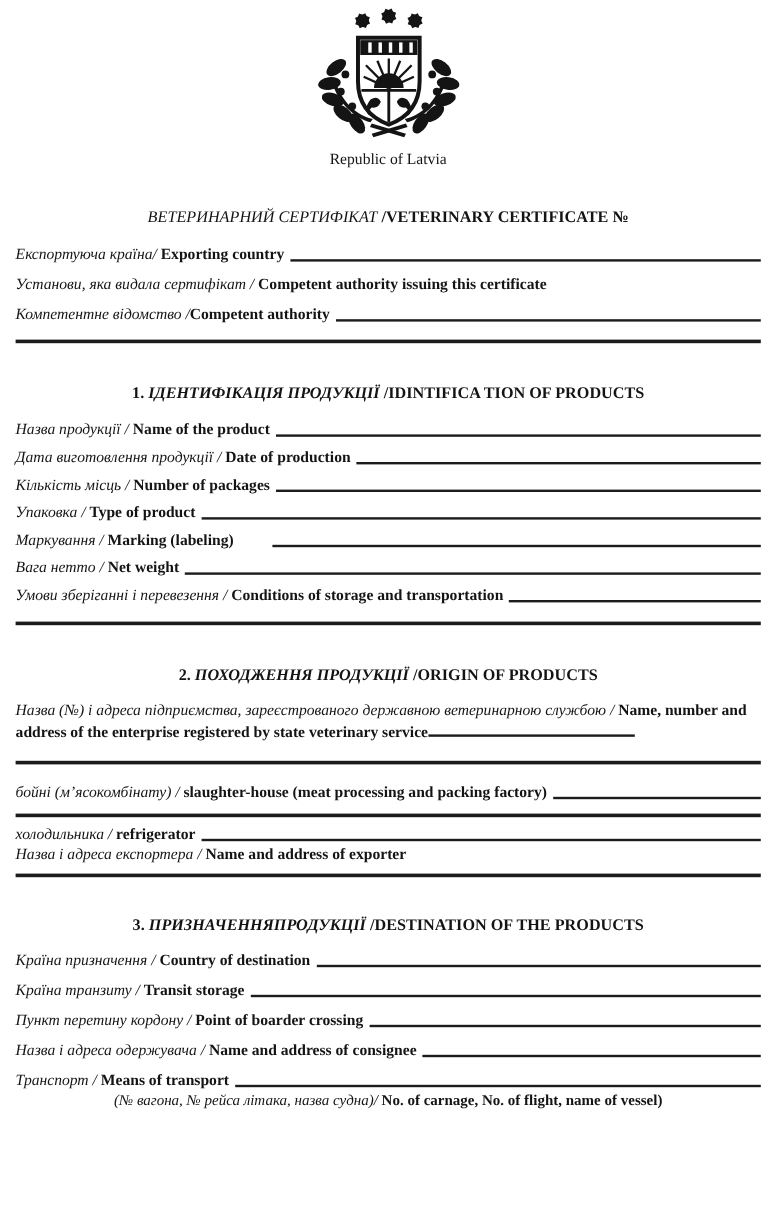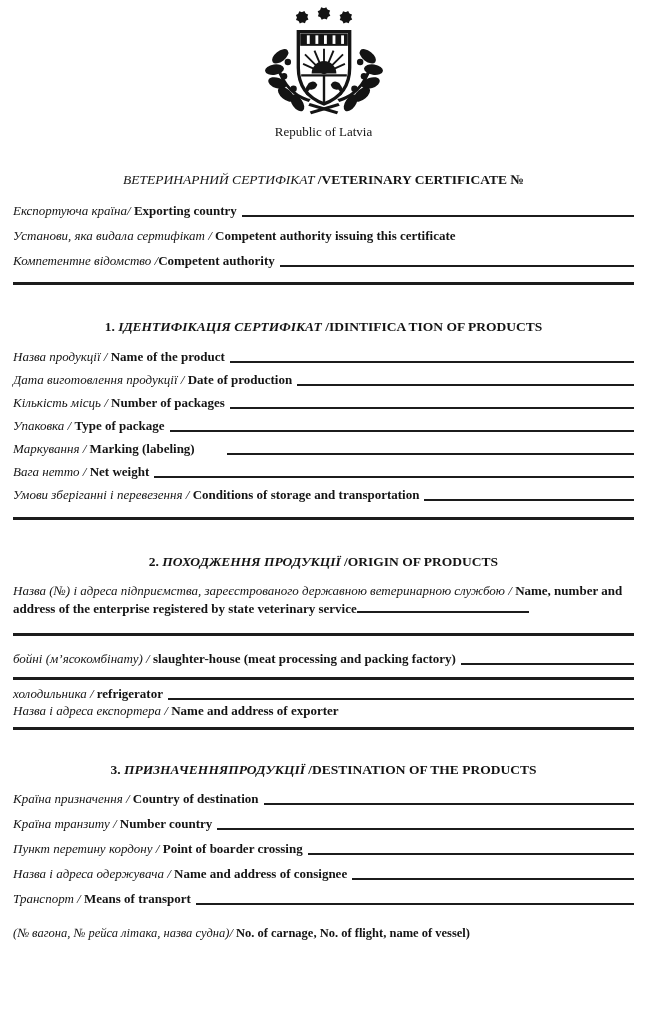--- a/index.html
+++ b/index.html
@@ -26,21 +26,21 @@
   .lbl { white-space:nowrap; }
   .fill { flex:1 1 auto; border-bottom:2px solid #1c1c1c; margin:0 0 2px 5px; min-width:24px; }
   .hr { border-bottom:3px solid #1c1c1c; height:0; }
 
   .sec-h { text-align:center; font-size:13.5px; font-weight:bold; }
   .sec-h .uk { font-style:italic; font-weight:bold; }
 
   .wrap-row { font-size:13px; line-height:1.35; }
   .fill-in { display:inline-block; width:172px; border-bottom:2px solid #1c1c1c; height:.85em; }
 
-  .caption { text-align:left; font-size:12.5px; margin-top:19px; }
+  .caption { text-align:center; font-size:12.5px; margin-top:2px; }
   .caption .uk { font-style:italic; }
   .caption .en { font-weight:bold; }
 </style>
 </head>
 <body>
 
 <div class="doc">
 
   <div class="crest-wrap">
     <svg width="118" height="112" viewBox="0 0 124 116" aria-hidden="true">
@@ -116,37 +116,37 @@
     <span class="lbl"><span class="uk">Установи, яка видала сертифікат / </span><span class="en">Competent authority issuing this certificate</span></span>
   </div>
 
   <div class="row" style="margin-top:9px;">
     <span class="lbl"><span class="uk">Компетентне відомство /</span><span class="en">Competent authority</span></span>
     <span class="fill"></span>
   </div>
   <div class="hr" style="margin-top:13px;"></div>
 
   <div class="sec-h" style="margin-top:34px;">
-    <span>1.</span><span class="uk"> ІДЕНТИФІКАЦІЯ СЕРТИФІКАТ </span><span>/IDINTIFICA TION OF PRODUCTS</span>
+    <span>1.</span><span class="uk"> ІДЕНТИФІКАЦІЯ ПРОДУКЦІЇ </span><span>/IDINTIFICA TION OF PRODUCTS</span>
   </div>
 
   <div class="row" style="margin-top:14px;">
     <span class="lbl"><span class="uk">Назва продукції / </span><span class="en">Name of the product</span></span>
     <span class="fill"></span>
   </div>
   <div class="row" style="margin-top:7px;">
     <span class="lbl"><span class="uk">Дата виготовлення продукції / </span><span class="en">Date of production</span></span>
     <span class="fill"></span>
   </div>
   <div class="row" style="margin-top:7px;">
     <span class="lbl"><span class="uk">Кількість місць / </span><span class="en">Number of packages</span></span>
     <span class="fill"></span>
   </div>
   <div class="row" style="margin-top:7px;">
-    <span class="lbl"><span class="uk">Упаковка / </span><span class="en">Type of package</span></span>
+    <span class="lbl"><span class="uk">Упаковка / </span><span class="en">Type of product</span></span>
     <span class="fill"></span>
   </div>
   <div class="row" style="margin-top:7px;gap:27px;">
     <span class="lbl"><span class="uk">Маркування / </span><span class="en">Marking (labeling)</span></span>
     <span class="fill"></span>
   </div>
   <div class="row" style="margin-top:7px;">
     <span class="lbl"><span class="uk">Вага нетто / </span><span class="en">Net weight</span></span>
     <span class="fill"></span>
   </div>
@@ -182,21 +182,21 @@
 
   <div class="sec-h" style="margin-top:32px;">
     <span>3.</span><span class="uk"> ПРИЗНАЧЕННЯПРОДУКЦІЇ </span><span>/DESTINATION OF THE PRODUCTS</span>
   </div>
 
   <div class="row" style="margin-top:13px;">
     <span class="lbl"><span class="uk">Країна призначення / </span><span class="en">Country of destination</span></span>
     <span class="fill"></span>
   </div>
   <div class="row" style="margin-top:9px;">
-    <span class="lbl"><span class="uk">Країна транзиту / </span><span class="en">Number country</span></span>
+    <span class="lbl"><span class="uk">Країна транзиту / </span><span class="en">Transit storage</span></span>
     <span class="fill"></span>
   </div>
   <div class="row" style="margin-top:9px;">
     <span class="lbl"><span class="uk">Пункт перетину кордону / </span><span class="en">Point of boarder crossing</span></span>
     <span class="fill"></span>
   </div>
   <div class="row" style="margin-top:9px;font-family:Liberation Serif, serif;">
     <span class="lbl"><span class="uk">Назва і адреса одержувача / </span><span class="en">Name and address of consignee</span></span>
     <span class="fill"></span>
   </div>

